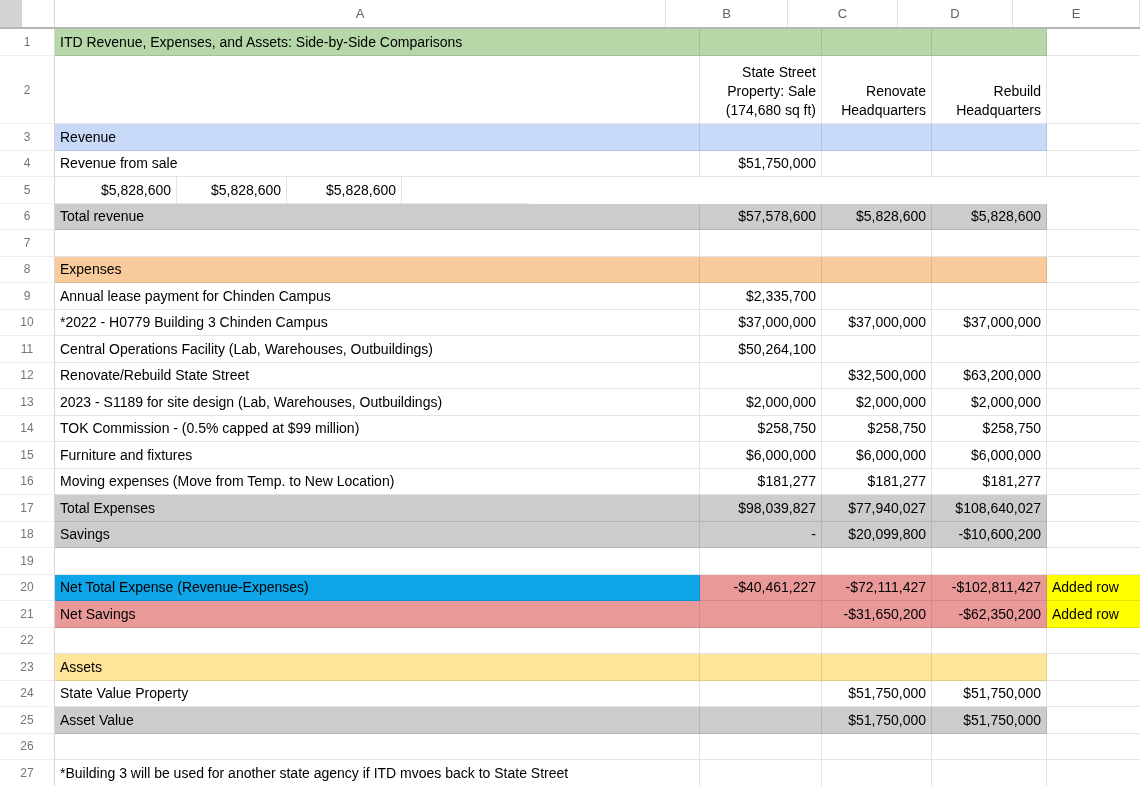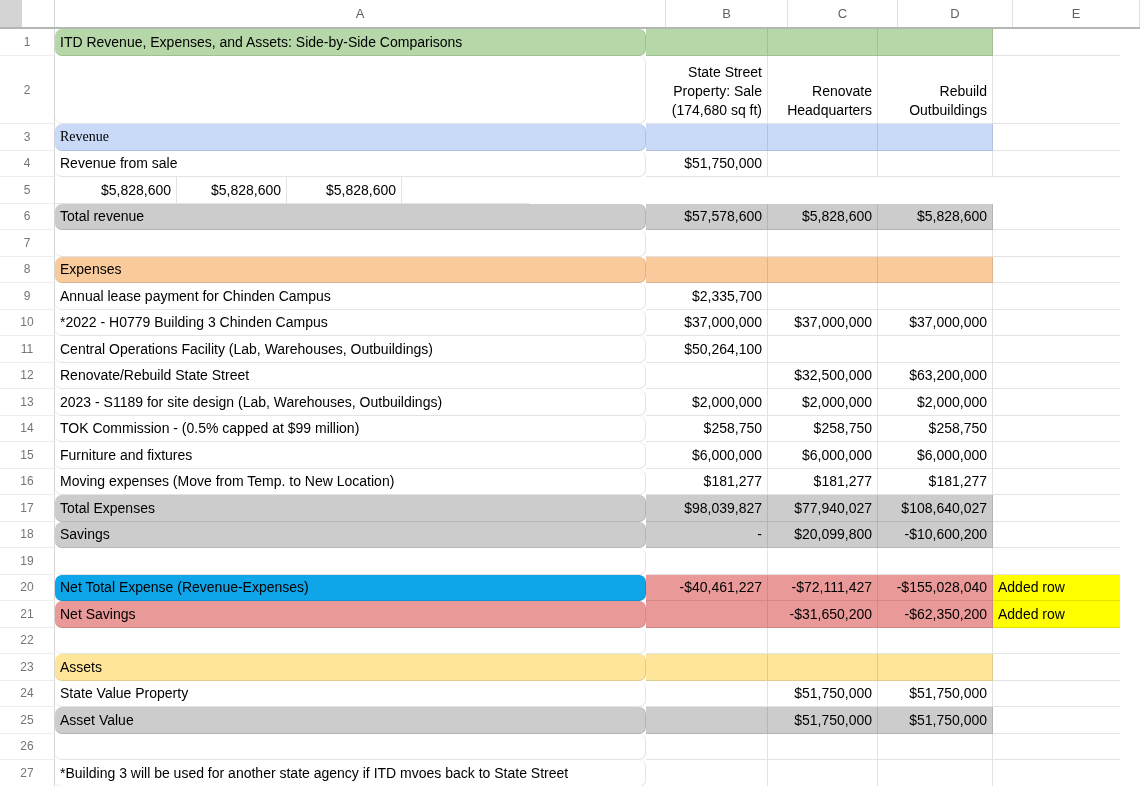--- a/index.html
+++ b/index.html
@@ -15,21 +15,21 @@
 
   
   .grid{position:relative;}
   .row{display:flex;height:26.5px;box-sizing:border-box;}
   .row.tall{height:68px;}
   .row.r1{height:27px;}
   .rn{width:55px;flex:none;box-sizing:border-box;border-right:1px solid #d6d6d6;border-bottom:1px solid #ededed;
       display:flex;align-items:center;justify-content:center;color:#757575;font-size:12px;background:#fff;}
   .cell{box-sizing:border-box;border-right:1px solid rgba(0,0,0,0.11);border-bottom:1px solid rgba(0,0,0,0.11);
         font-size:14px;color:#000;display:flex;align-items:center;padding:0 5px;white-space:nowrap;overflow:hidden;flex:none;}
-  .ca{width:591px;border-radius:7px;}
+  .ca{width:645px;}
   .cb{width:122px;}
   .cc{width:110px;}
   .cd{width:115px;}
   .ce{width:127px;border-right:none;}
   .val{justify-content:flex-end;text-align:right;}
   .tall .cell{align-items:flex-end;white-space:normal;line-height:1.35;padding:3px 5px;overflow:visible;}
 </style>
 </head>
 <body>
 
@@ -53,26 +53,26 @@
         <div class="cell cb val" style="background: rgb(182, 215, 168);"></div>
         <div class="cell cc val" style="background: rgb(182, 215, 168);"></div>
         <div class="cell cd val" style="background: rgb(182, 215, 168);"></div>
         <div class="cell ce"></div>
       </div>
       <div class="row tall">
         <div class="rn">2</div>
         <div class="cell ca"></div>
         <div class="cell cb val">State Street Property: Sale (174,680 sq ft)</div>
         <div class="cell cc val">Renovate Headquarters</div>
-        <div class="cell cd val">Rebuild Outbuildings</div>
+        <div class="cell cd val">Rebuild Headquarters</div>
         <div class="cell ce"></div>
       </div>
       <div class="row">
         <div class="rn">3</div>
-        <div class="cell ca" style="background: rgb(201, 218, 248); font-family: Liberation Serif, serif;">Revenue</div>
+        <div class="cell ca" style="background: rgb(201, 218, 248);">Revenue</div>
         <div class="cell cb val" style="background: rgb(201, 218, 248);"></div>
         <div class="cell cc val" style="background: rgb(201, 218, 248);"></div>
         <div class="cell cd val" style="background: rgb(201, 218, 248);"></div>
         <div class="cell ce"></div>
       </div>
       <div class="row">
         <div class="rn">4</div>
         <div class="cell ca">Revenue from sale</div>
         <div class="cell cb val">$51,750,000</div>
         <div class="cell cc val"></div>
@@ -196,21 +196,21 @@
         <div class="cell cb val"></div>
         <div class="cell cc val"></div>
         <div class="cell cd val"></div>
         <div class="cell ce"></div>
       </div>
       <div class="row">
         <div class="rn">20</div>
         <div class="cell ca" style="background: #0ea5e9;">Net Total Expense (Revenue-Expenses)</div>
         <div class="cell cb val" style="background: rgb(234, 153, 153);">-$40,461,227</div>
         <div class="cell cc val" style="background: rgb(234, 153, 153);">-$72,111,427</div>
-        <div class="cell cd val" style="background: rgb(234, 153, 153);">-$155,028,040</div>
+        <div class="cell cd val" style="background: rgb(234, 153, 153);">-$102,811,427</div>
         <div class="cell ce" style="background: rgb(255, 255, 0);">Added row</div>
       </div>
       <div class="row">
         <div class="rn">21</div>
         <div class="cell ca" style="background: rgb(234, 153, 153);">Net Savings</div>
         <div class="cell cb val" style="background: rgb(234, 153, 153);"></div>
         <div class="cell cc val" style="background: rgb(234, 153, 153);">-$31,650,200</div>
         <div class="cell cd val" style="background: rgb(234, 153, 153);">-$62,350,200</div>
         <div class="cell ce" style="background: rgb(255, 255, 0);">Added row</div>
       </div>

